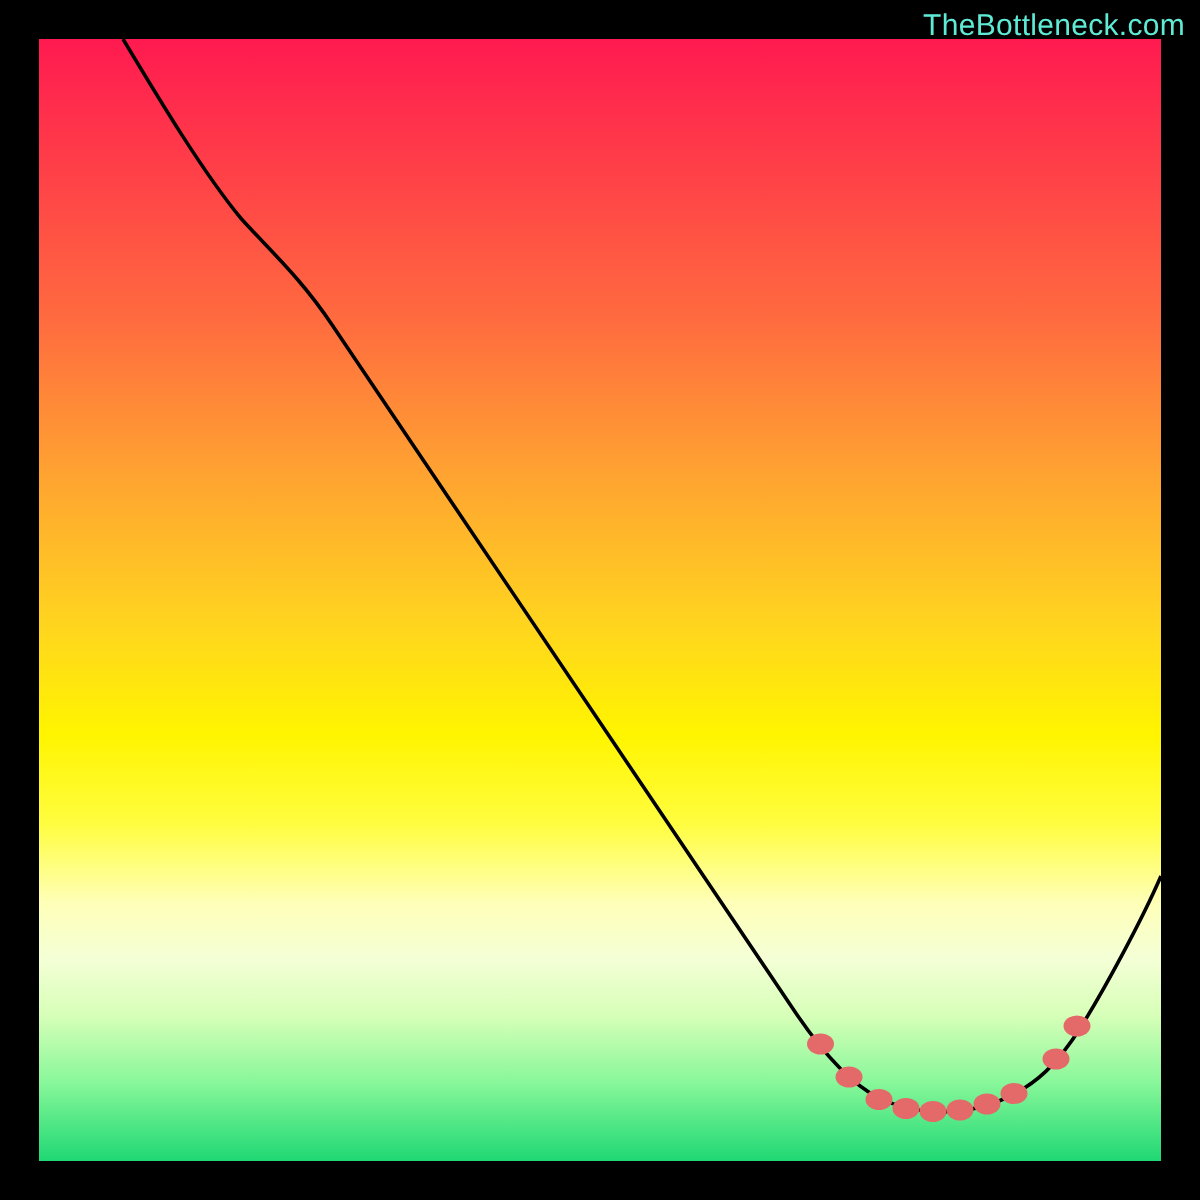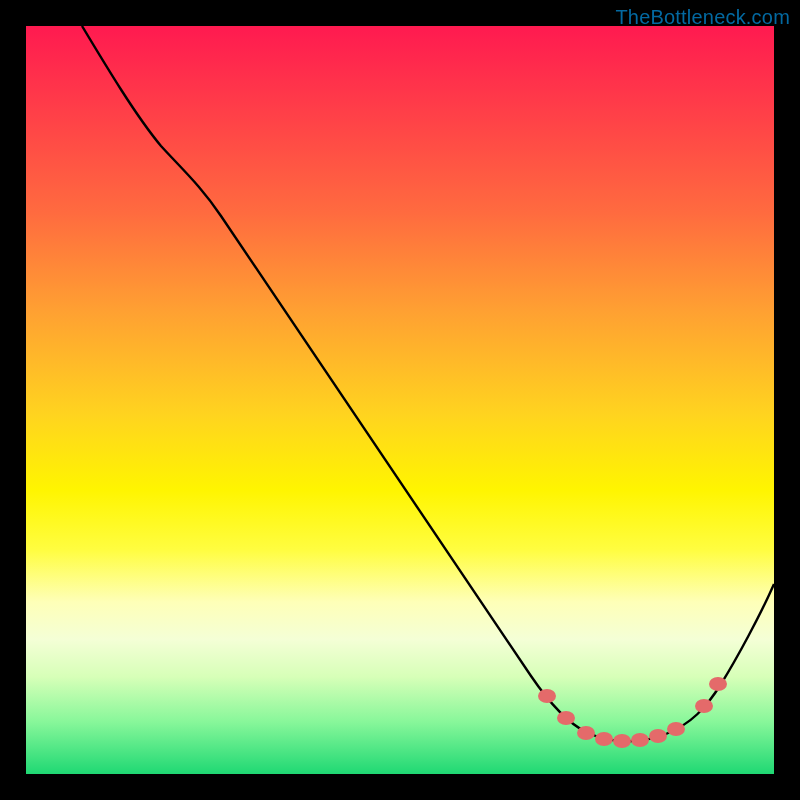--- a/index.html
+++ b/index.html
@@ -29,21 +29,21 @@
       #f4ffd6 82%,
       #d7ffb8 87%,
       #88f79a 93%,
       #1fd873 100%
     );
   }
   .watermark {
     position: absolute;
     top: 6px;
     right: 10px;
-    color: #0369a1;
+    color: #5eead4;
     font-size: 20px;
     font-weight: 500;
     letter-spacing: 0.2px;
     user-select: none;
   }
   svg.curve {
     position: absolute;
     left: 0;
     top: 0;
     width: 748px;

